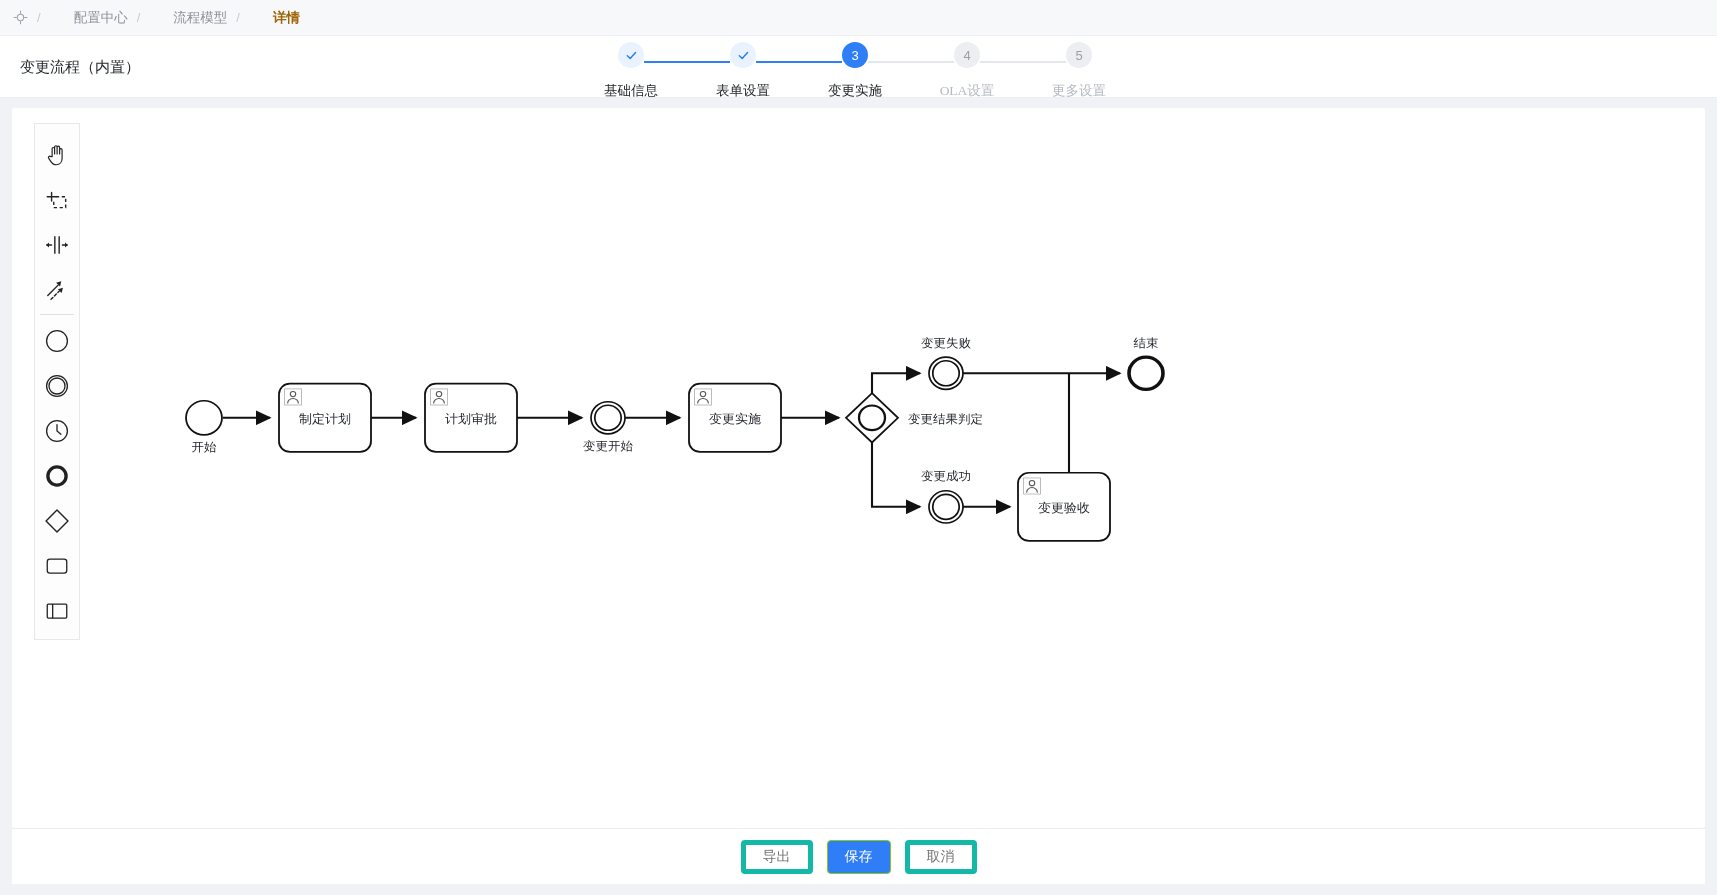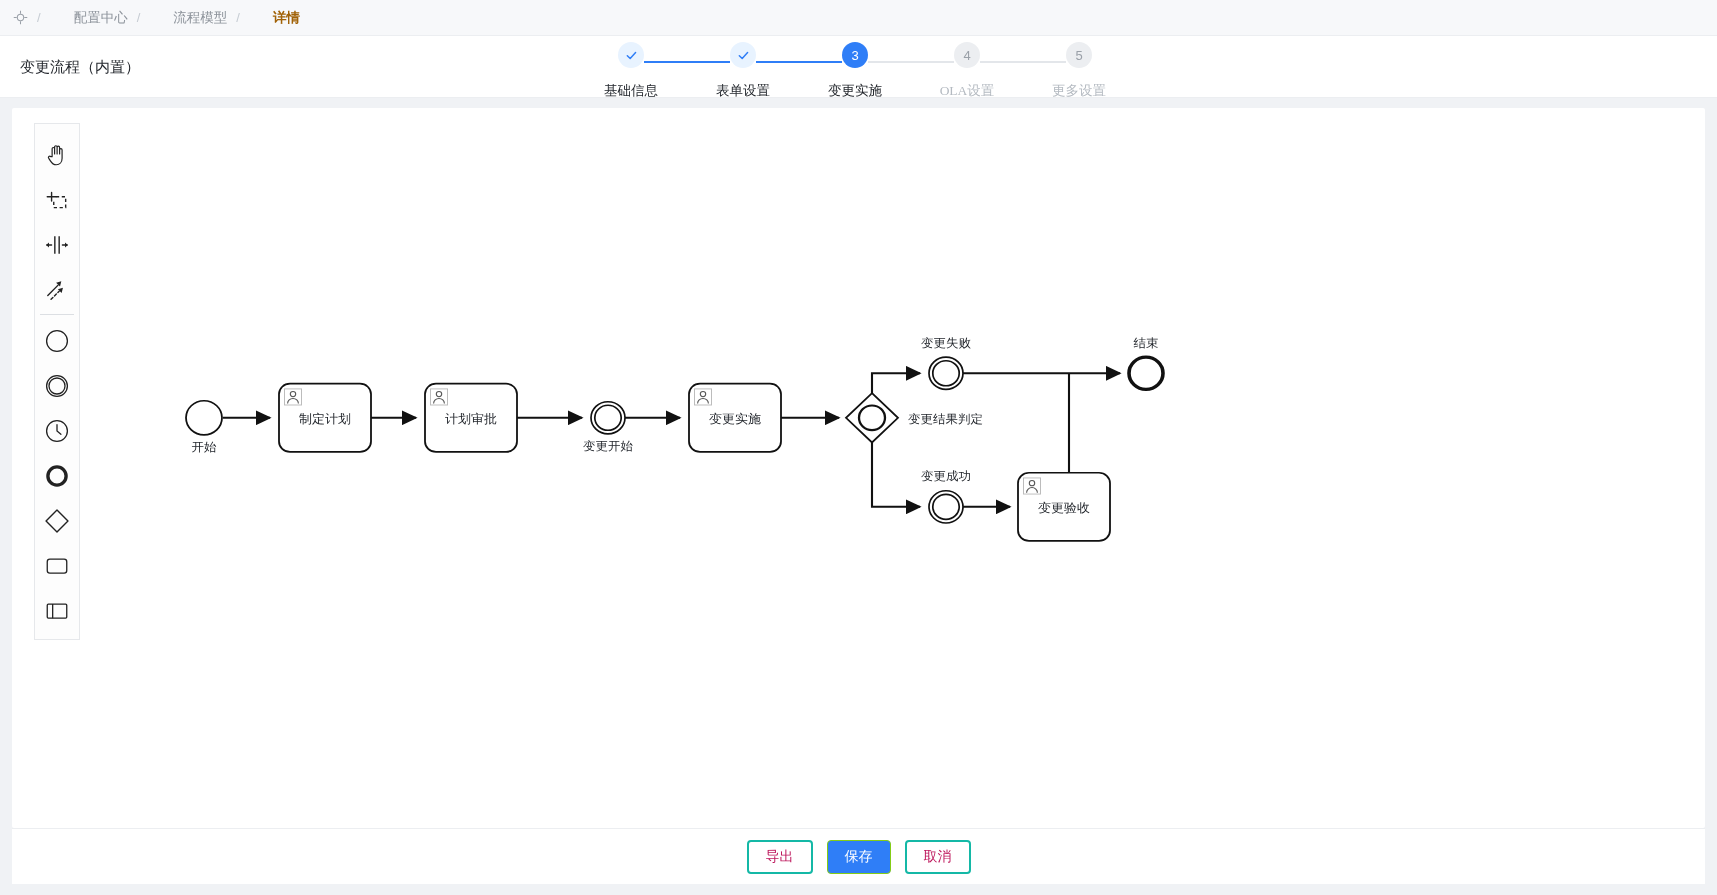--- a/index.html
+++ b/index.html
@@ -98,21 +98,21 @@
     border-top: 1px solid #eceef1;
     display: flex; align-items: center; justify-content: center;
     gap: 14px;
   }
   .btn {
     height: 34px; min-width: 60px; padding: 0 17px;
     border-radius: 4px; font-size: 14px;
     display: flex; align-items: center; justify-content: center;
     cursor: pointer; white-space: nowrap;
   }
-  .btn.ghost { background: #ffffff; border: 2px solid #14b8a6; color: #be185d; }
+  .btn.ghost { background: #ffffff; border: 5px solid #14b8a6; color: #737373; }
   .btn.primary { background: #2f7ef7; border: 1px solid #84cc16; color: #ffffff; }
   .footer-pad { height: 11px; background: #f0f2f5; }
 </style>
 </head>
 <body>
 
 <div class="app">
 
   <div class="breadcrumb-bar">
     <span class="bc-icon">

